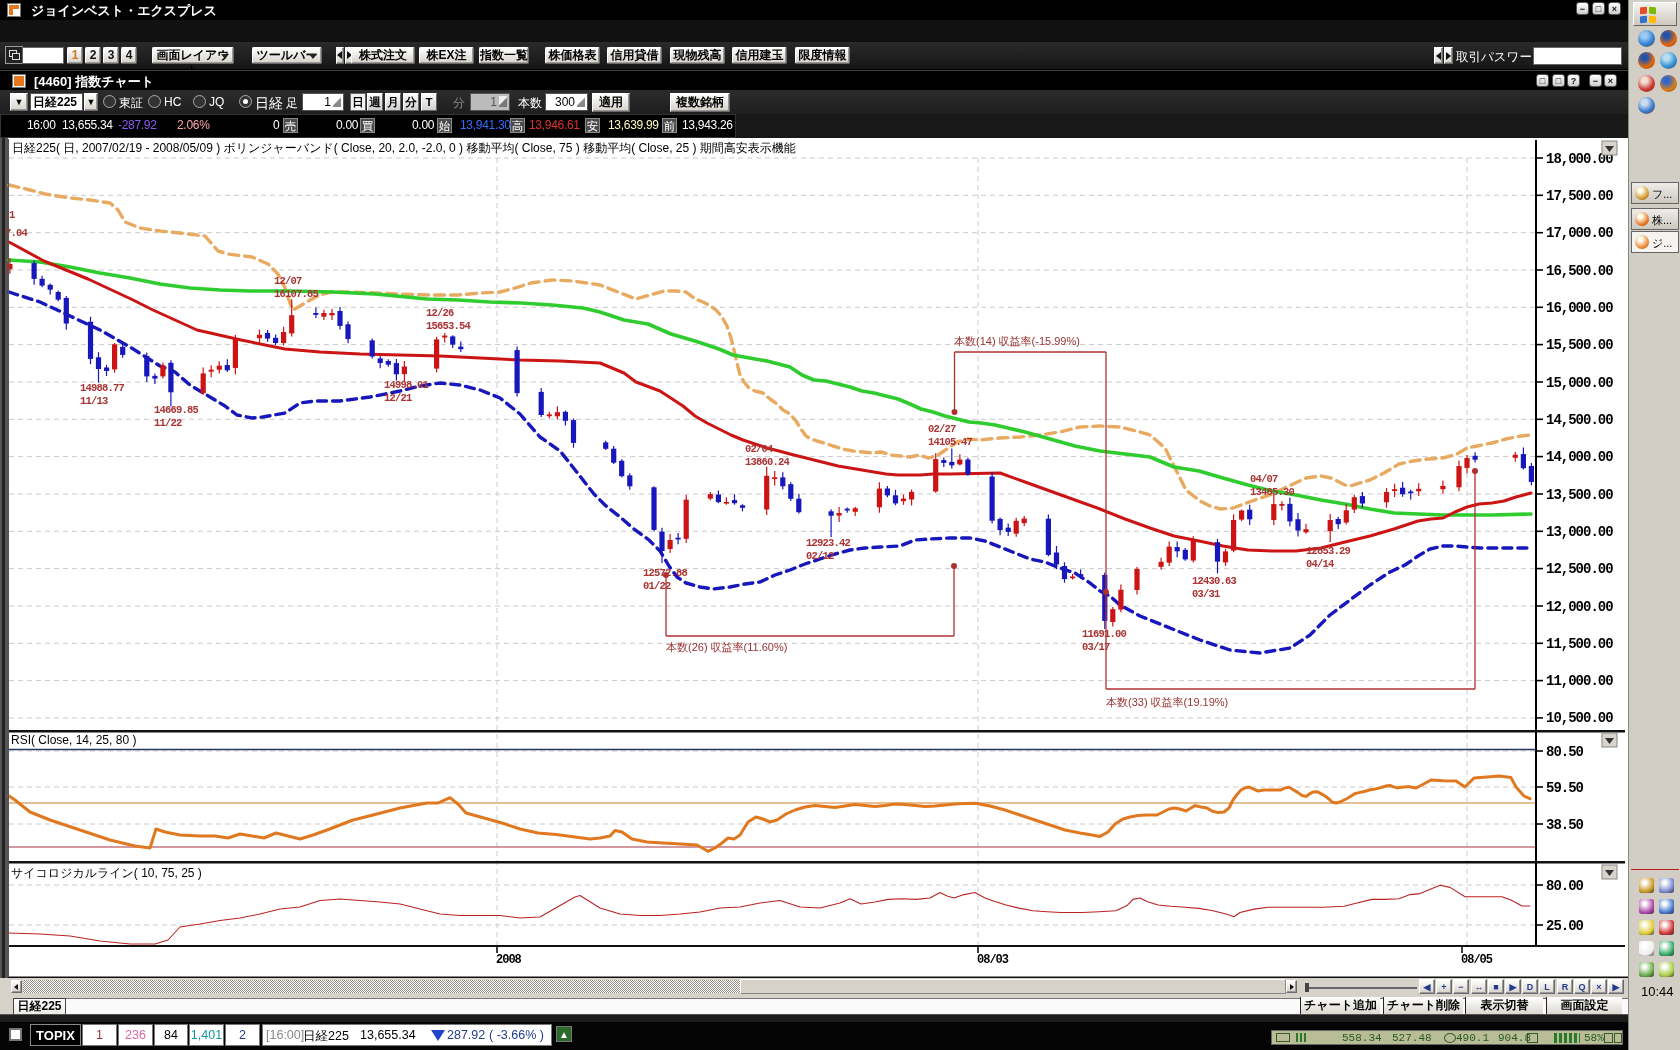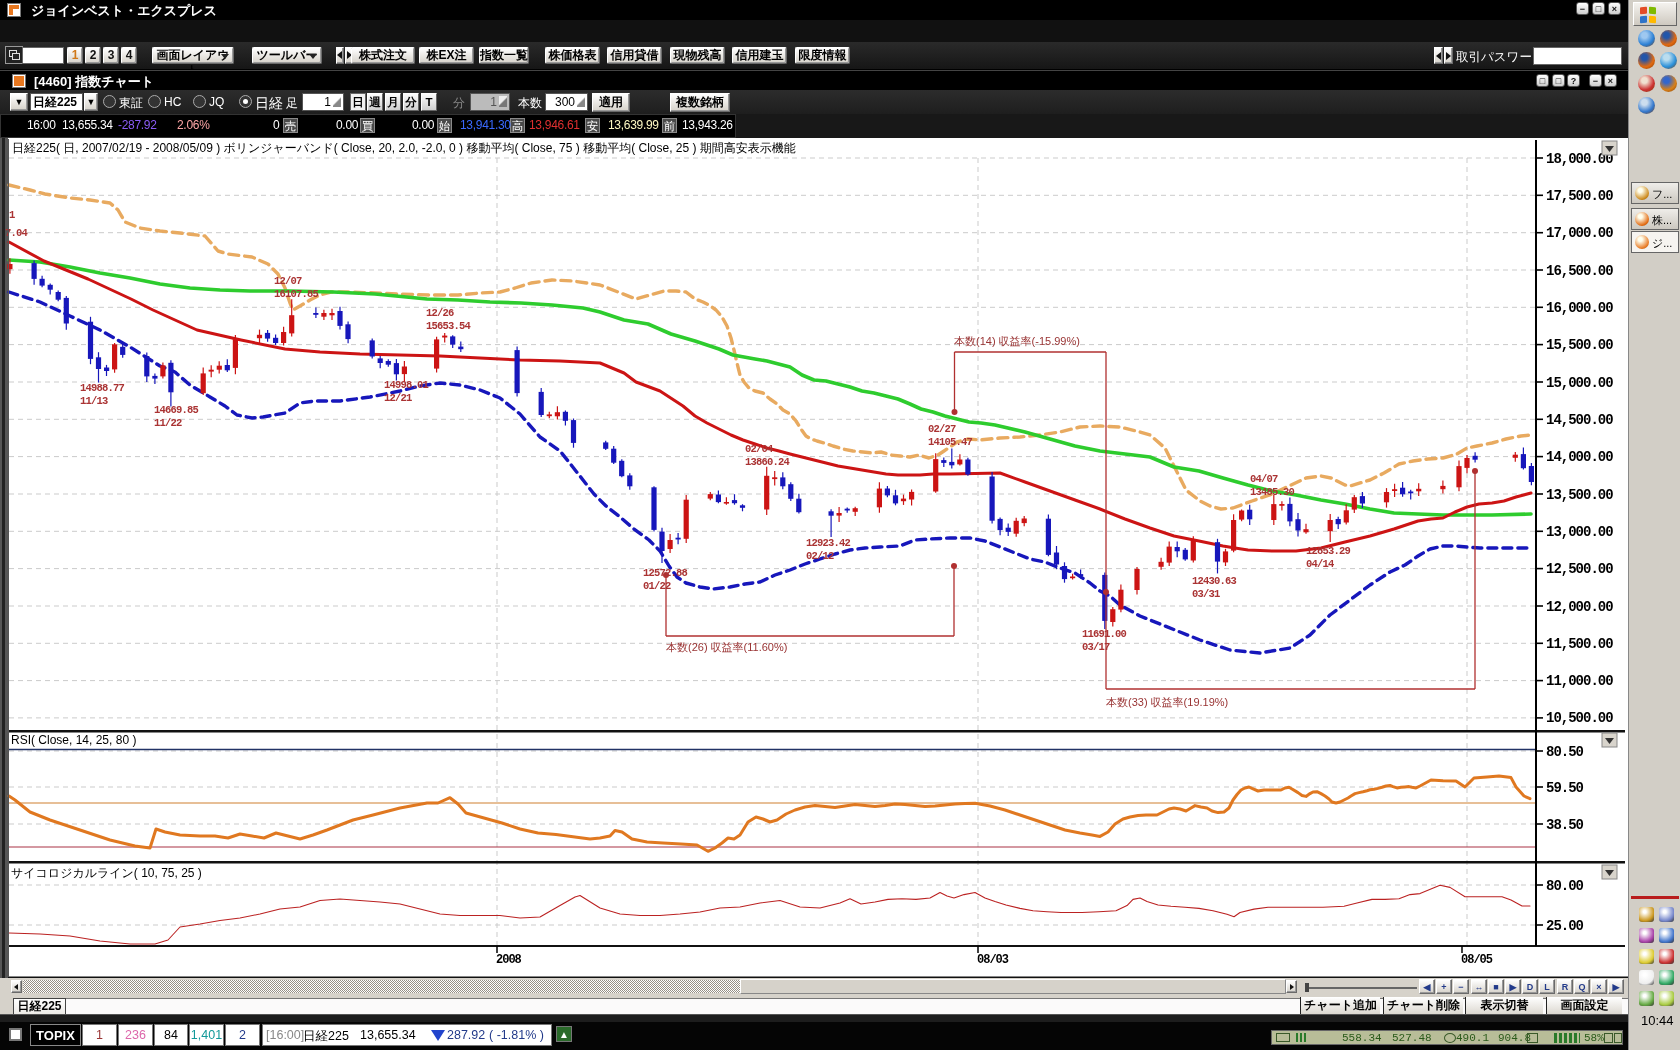--- a/index.html
+++ b/index.html
@@ -564,21 +564,21 @@
         <div class="cell" style="left:82px;top:2px;width:35px;height:22px;line-height:21px;color:#993333;font-size:12.5px">1</div>
         <div class="cell" style="left:118px;top:2px;width:35px;height:22px;line-height:21px;color:#dd66aa;font-size:12.5px">236</div>
         <div class="cell" style="left:154px;top:2px;width:34px;height:22px;line-height:21px;color:#000;font-size:12.5px">84</div>
         <div class="cell" style="left:189px;top:2px;width:35px;height:22px;line-height:21px;color:#119999;font-size:12.5px">1,401</div>
         <div class="cell" style="left:225px;top:2px;width:35px;height:22px;line-height:21px;color:#223a8a;font-size:12.5px">2</div>
         <div class="cell" style="left:262px;top:2px;width:290px;height:22px"></div>
         <div class="abs" style="left:266px;top:6px;font-size:12.5px;color:#888">[16:00]</div>
         <div class="abs" style="left:303px;top:6px;font-size:12.5px;color:#000">日経225</div>
         <div class="abs" style="left:360px;top:6px;font-size:12.5px;color:#000">13,655.34</div>
         <div class="abs" style="left:447px;top:6px;font-size:12.5px;color:#223a8a">287.92</div>
-        <div class="abs" style="left:489px;top:6px;font-size:12.5px;color:#223a8a">( -1.81% )</div>
+        <div class="abs" style="left:489px;top:6px;font-size:12.5px;color:#223a8a">( -3.66% )</div>
         <div class="abs" style="left:431px;top:8px;width:0;height:0;border-left:7px solid transparent;border-right:7px solid transparent;border-top:11px solid #2244cc"></div>
         <div class="abs" style="left:556px;top:4px;width:16px;height:16px;background:#2a6a2a;border:1px solid #777;color:#fff;font-size:10px;text-align:center;line-height:15px">▲</div>
         <div class="abs" style="left:1271px;top:8px;width:352px;height:15px;background:#b8bd98;border:1px solid #666">
           <div class="abs" style="left:4px;top:2px;width:14px;height:9px;border:1px solid #3a5a2a"></div>
           <div class="abs" style="left:24px;top:2px;width:10px;height:9px;background:repeating-linear-gradient(90deg,#2a7a2a 0 2px,#b8bd98 2px 4px)"></div>
           <div class="abs" style="left:70px;top:1px;font:11px &quot;Liberation Mono&quot;,monospace;color:#2a5a1a">558.34</div>
           <div class="abs" style="left:120px;top:1px;font:11px &quot;Liberation Mono&quot;,monospace;color:#2a5a1a">527.48</div>
           <div class="abs" style="left:184px;top:1px;font:11px &quot;Liberation Mono&quot;,monospace;color:#2a5a1a">490.1</div>
           <div class="abs" style="left:226px;top:1px;font:11px &quot;Liberation Mono&quot;,monospace;color:#2a5a1a">904.8</div>
           <div class="abs" style="left:312px;top:1px;font:11px &quot;Liberation Mono&quot;,monospace;color:#2a5a1a">58%</div>
@@ -609,21 +609,21 @@
         <div class="abs" style="left:20px;top:1px">フ...</div>
       </div>
       <div class="abs" style="left:2px;top:208px;width:48px;height:22px;background:linear-gradient(#efede9,#ccc8c0);border:1px solid #666;font-size:11px;color:#000;line-height:20px">
         <div class="abs" style="left:3px;top:3px;width:14px;height:14px;border-radius:7px;background:radial-gradient(circle at 38% 32%,#ffe 0 15%,#e2690f 70%,#642 100%)"></div>
         <div class="abs" style="left:20px;top:1px">株...</div>
       </div>
       <div class="abs" style="left:2px;top:231px;width:48px;height:22px;background:#f6f4f0;border:1px solid #666;font-size:11px;color:#000;line-height:20px">
         <div class="abs" style="left:3px;top:3px;width:14px;height:14px;border-radius:7px;background:radial-gradient(circle at 38% 32%,#ffe 0 15%,#e87820 70%,#642 100%)"></div>
         <div class="abs" style="left:20px;top:1px">ジ...</div>
       </div>
-      <div class="abs" style="left:2px;top:896px;width:48px;height:136px;border-top:3px solid #b91c1c">
+      <div class="abs" style="left:2px;top:869px;width:48px;height:136px;border-top:1px solid #b91c1c">
         <div class="abs" style="left:8px;top:8px;width:15px;height:15px;border-radius:3px;background:radial-gradient(circle at 38% 32%,#fff 0 10%,#cc9922 65%,#333 100%)"></div>
         <div class="abs" style="left:28px;top:8px;width:15px;height:15px;border-radius:3px;background:radial-gradient(circle at 38% 32%,#fff 0 10%,#7788cc 65%,#333 100%)"></div>
         <div class="abs" style="left:8px;top:29px;width:15px;height:15px;border-radius:3px;background:radial-gradient(circle at 38% 32%,#fff 0 10%,#aa44aa 65%,#333 100%)"></div>
         <div class="abs" style="left:28px;top:29px;width:15px;height:15px;border-radius:3px;background:radial-gradient(circle at 38% 32%,#fff 0 10%,#4477cc 65%,#333 100%)"></div>
         <div class="abs" style="left:8px;top:50px;width:15px;height:15px;border-radius:3px;background:radial-gradient(circle at 38% 32%,#fff 0 10%,#ddcc33 65%,#333 100%)"></div>
         <div class="abs" style="left:28px;top:50px;width:15px;height:15px;border-radius:3px;background:radial-gradient(circle at 38% 32%,#fff 0 10%,#cc3333 65%,#333 100%)"></div>
         <div class="abs" style="left:8px;top:71px;width:15px;height:15px;border-radius:3px;background:radial-gradient(circle at 38% 32%,#fff 0 10%,#eeeeee 65%,#333 100%)"></div>
         <div class="abs" style="left:28px;top:71px;width:15px;height:15px;border-radius:3px;background:radial-gradient(circle at 38% 32%,#fff 0 10%,#33aa66 65%,#333 100%)"></div>
         <div class="abs" style="left:8px;top:92px;width:15px;height:15px;border-radius:3px;background:radial-gradient(circle at 38% 32%,#fff 0 10%,#66aa44 65%,#333 100%)"></div>
         <div class="abs" style="left:28px;top:92px;width:15px;height:15px;border-radius:3px;background:radial-gradient(circle at 38% 32%,#fff 0 10%,#aacc44 65%,#333 100%)"></div>

